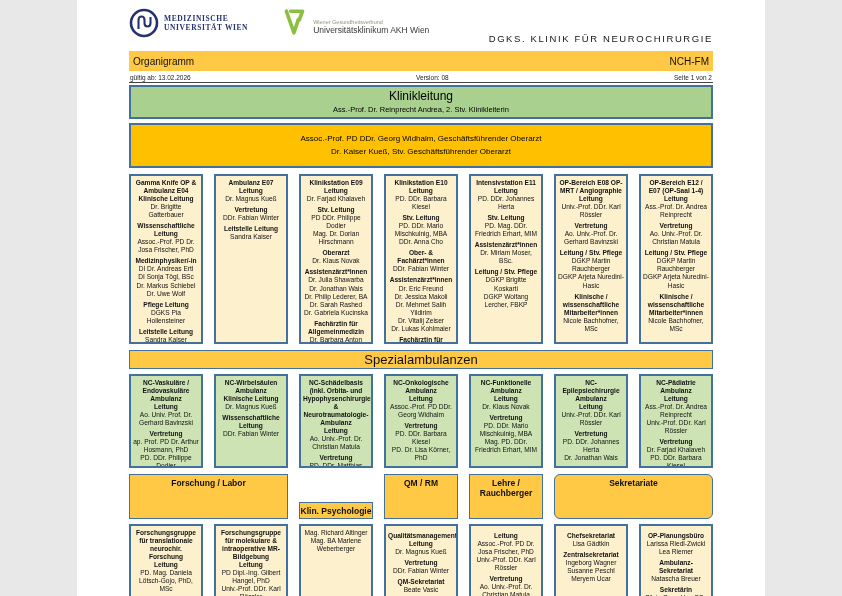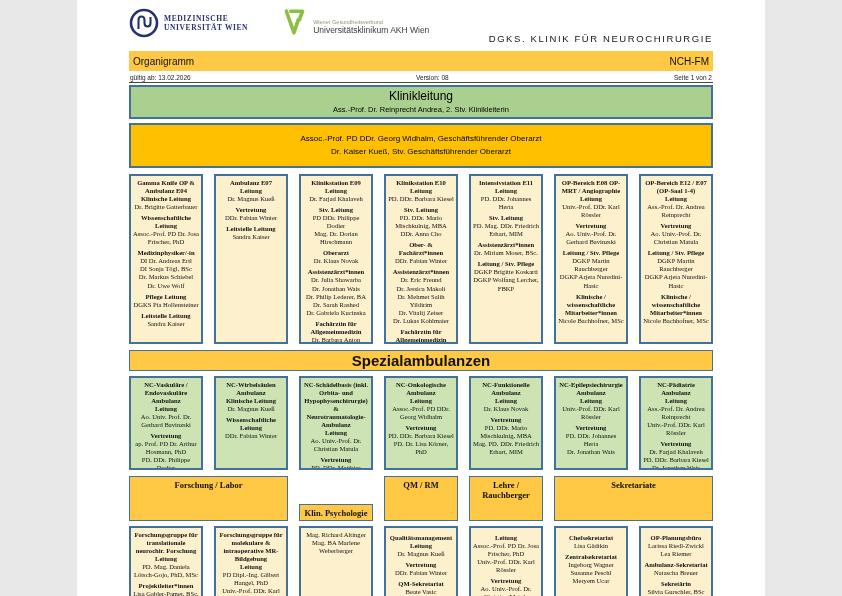--- a/index.html
+++ b/index.html
@@ -23,34 +23,34 @@
   .banner{margin-top:5px;height:20px;background:var(--banner);display:flex;justify-content:space-between;align-items:center;padding:4px 4px;font-size:10px;color:#111;}
   .meta{display:flex;justify-content:space-between;font-size:6.5px;color:#222;border-bottom:1px solid #444;padding:3px 1px 1px;}
 
   
   .bigbox{border:2px solid var(--border);text-align:center;}
   .kl{margin-top:2px;background:var(--green);padding:2px 0 3px;font-size:7.5px;line-height:1.3;}
   .kl-title{font-weight:normal;font-size:12px;}
   .mgmt{margin-top:4px;background:var(--gold);padding:8px 0;font-size:8px;line-height:1.55;}
 
   
-  .grid7{display:grid;grid-template-columns:repeat(7,1fr);gap:11px;font-family:Liberation Serif, serif;}
+  .grid7{display:grid;grid-template-columns:repeat(7,1fr);gap:11px;}
   .row1{margin-top:6px;}
   .row1 .box{height:170px;}
   .row2{margin-top:5px;}
   .row2 .box{height:94px;}
   .row3{margin-top:5px;}
   .row3 .box{height:120px;}
   .box{border:2px solid var(--border);background:var(--cream);font-size:6.6px;line-height:1.22;text-align:center;padding:3px 2px;overflow:hidden;color:#111;}
   .box.greenbox{background:var(--light_green);}
   .box-title{font-weight:bold;}
   .line.b{font-weight:bold;margin-top:3px;}
   .box-title + .line.b, .line.b + .line.b{margin-top:0;}
 
-  .section-bar{margin-top:6px;background:var(--banner);border:1.5px solid var(--border);text-align:center;font-weight:bold;font-size:15px;padding:1px 0;color:#111;}
+  .section-bar{margin-top:6px;background:var(--banner);border:1.5px solid var(--border);text-align:center;font-weight:normal;font-size:13px;padding:1px 0;color:#111;}
   .sec-headers{margin-top:6px;}
   .sec-header{background:var(--banner);border:1.5px solid var(--border);text-align:center;font-weight:bold;font-size:8.5px;padding:2.5px 0;color:#111;}
 </style>
 </head>
 <body>
 
 <div class="page">
 
   <div class="hdr">
     <div class="logo">
@@ -263,21 +263,21 @@
         <div class="line">Dr. Jonathan Wais</div>
         <div class="line">DDr. Anna Cho</div>
       </div>
     </div>
 
   <div class="grid7 sec-headers" id="secheaders">
       <div class="sec-header" style="grid-column: span 2;">Forschung / Labor</div>
       <div class="sec-header" style="grid-column: span 1; margin-top: 28px;">Klin. Psychologie</div>
       <div class="sec-header" style="grid-column: span 1;">QM / RM</div>
       <div class="sec-header" style="grid-column: span 1;">Lehre / Rauchberger</div>
-      <div class="sec-header" style="grid-column: span 2;">Sekretariate</div>
+      <div class="sec-header" style="grid-column: span 2; border-radius: 6px;">Sekretariate</div>
     </div>
 
   <div class="grid7 row3" id="row3">
       <div class="box">
         <div class="box-title">Forschungsgruppe für translationale neurochir. Forschung</div>
         <div class="line b">Leitung</div>
         <div class="line">PD. Mag. Daniela Lötsch-Gojo, PhD, MSc</div>
         <div class="line b">Projektleiter*innen</div>
         <div class="line">Lisa Gabler-Pamer, BSc. BSc. MSc. PhD</div>
         <div class="line">Alexandra Klang, BSc. MSc. PhD</div>

